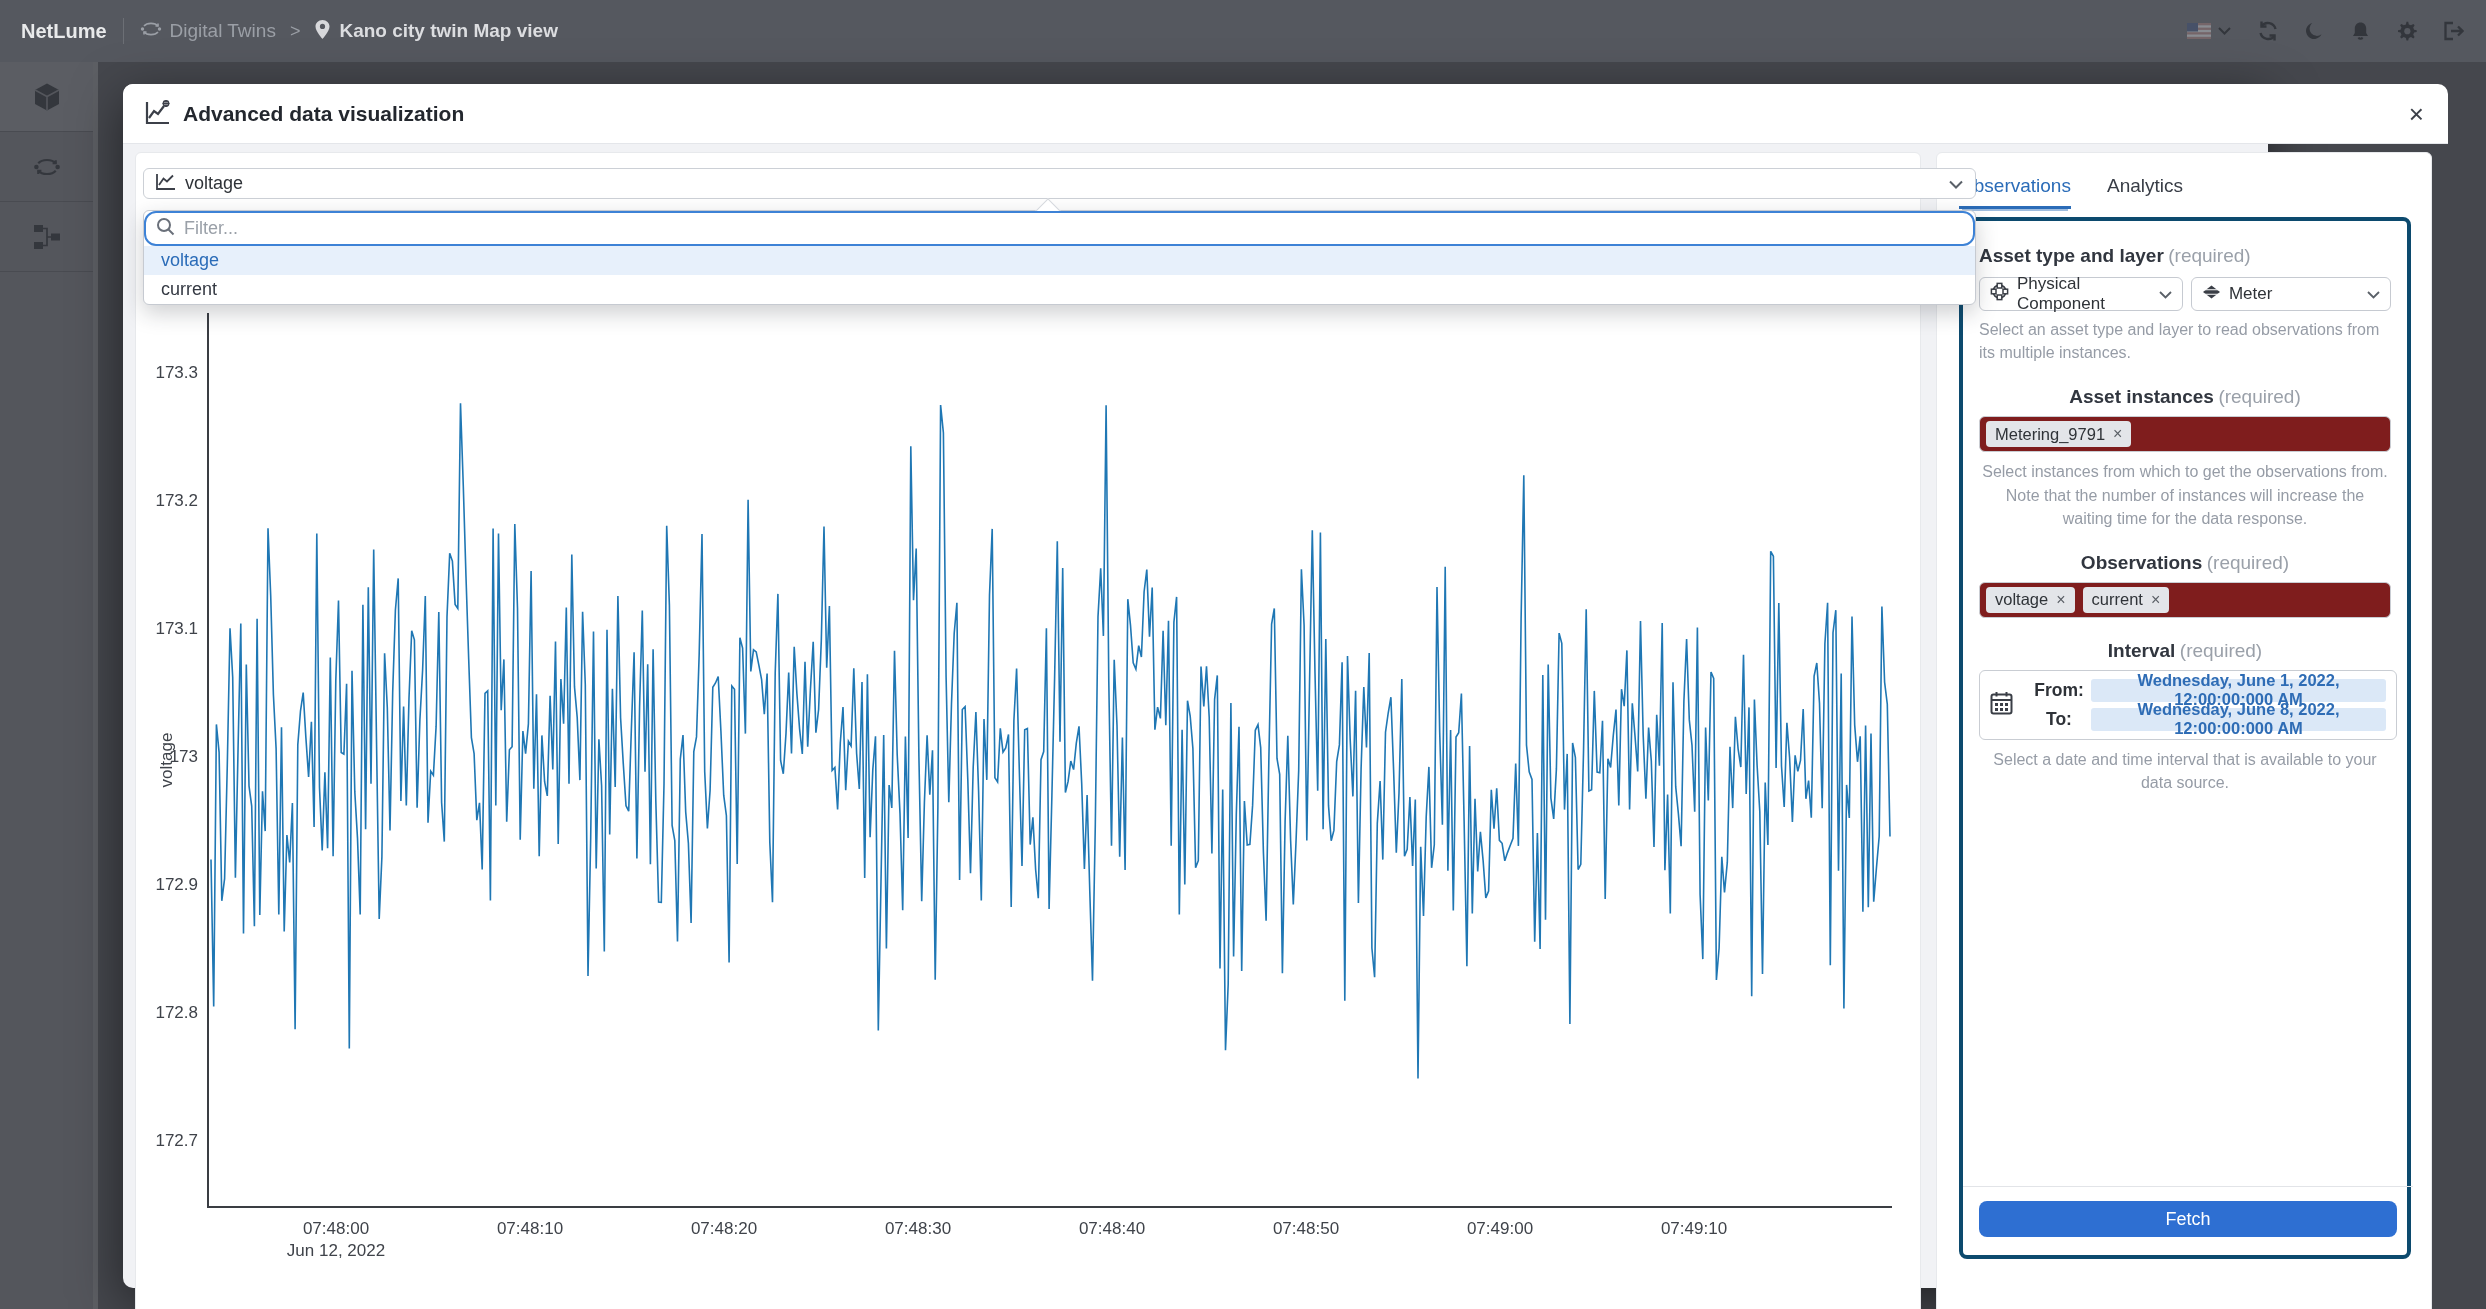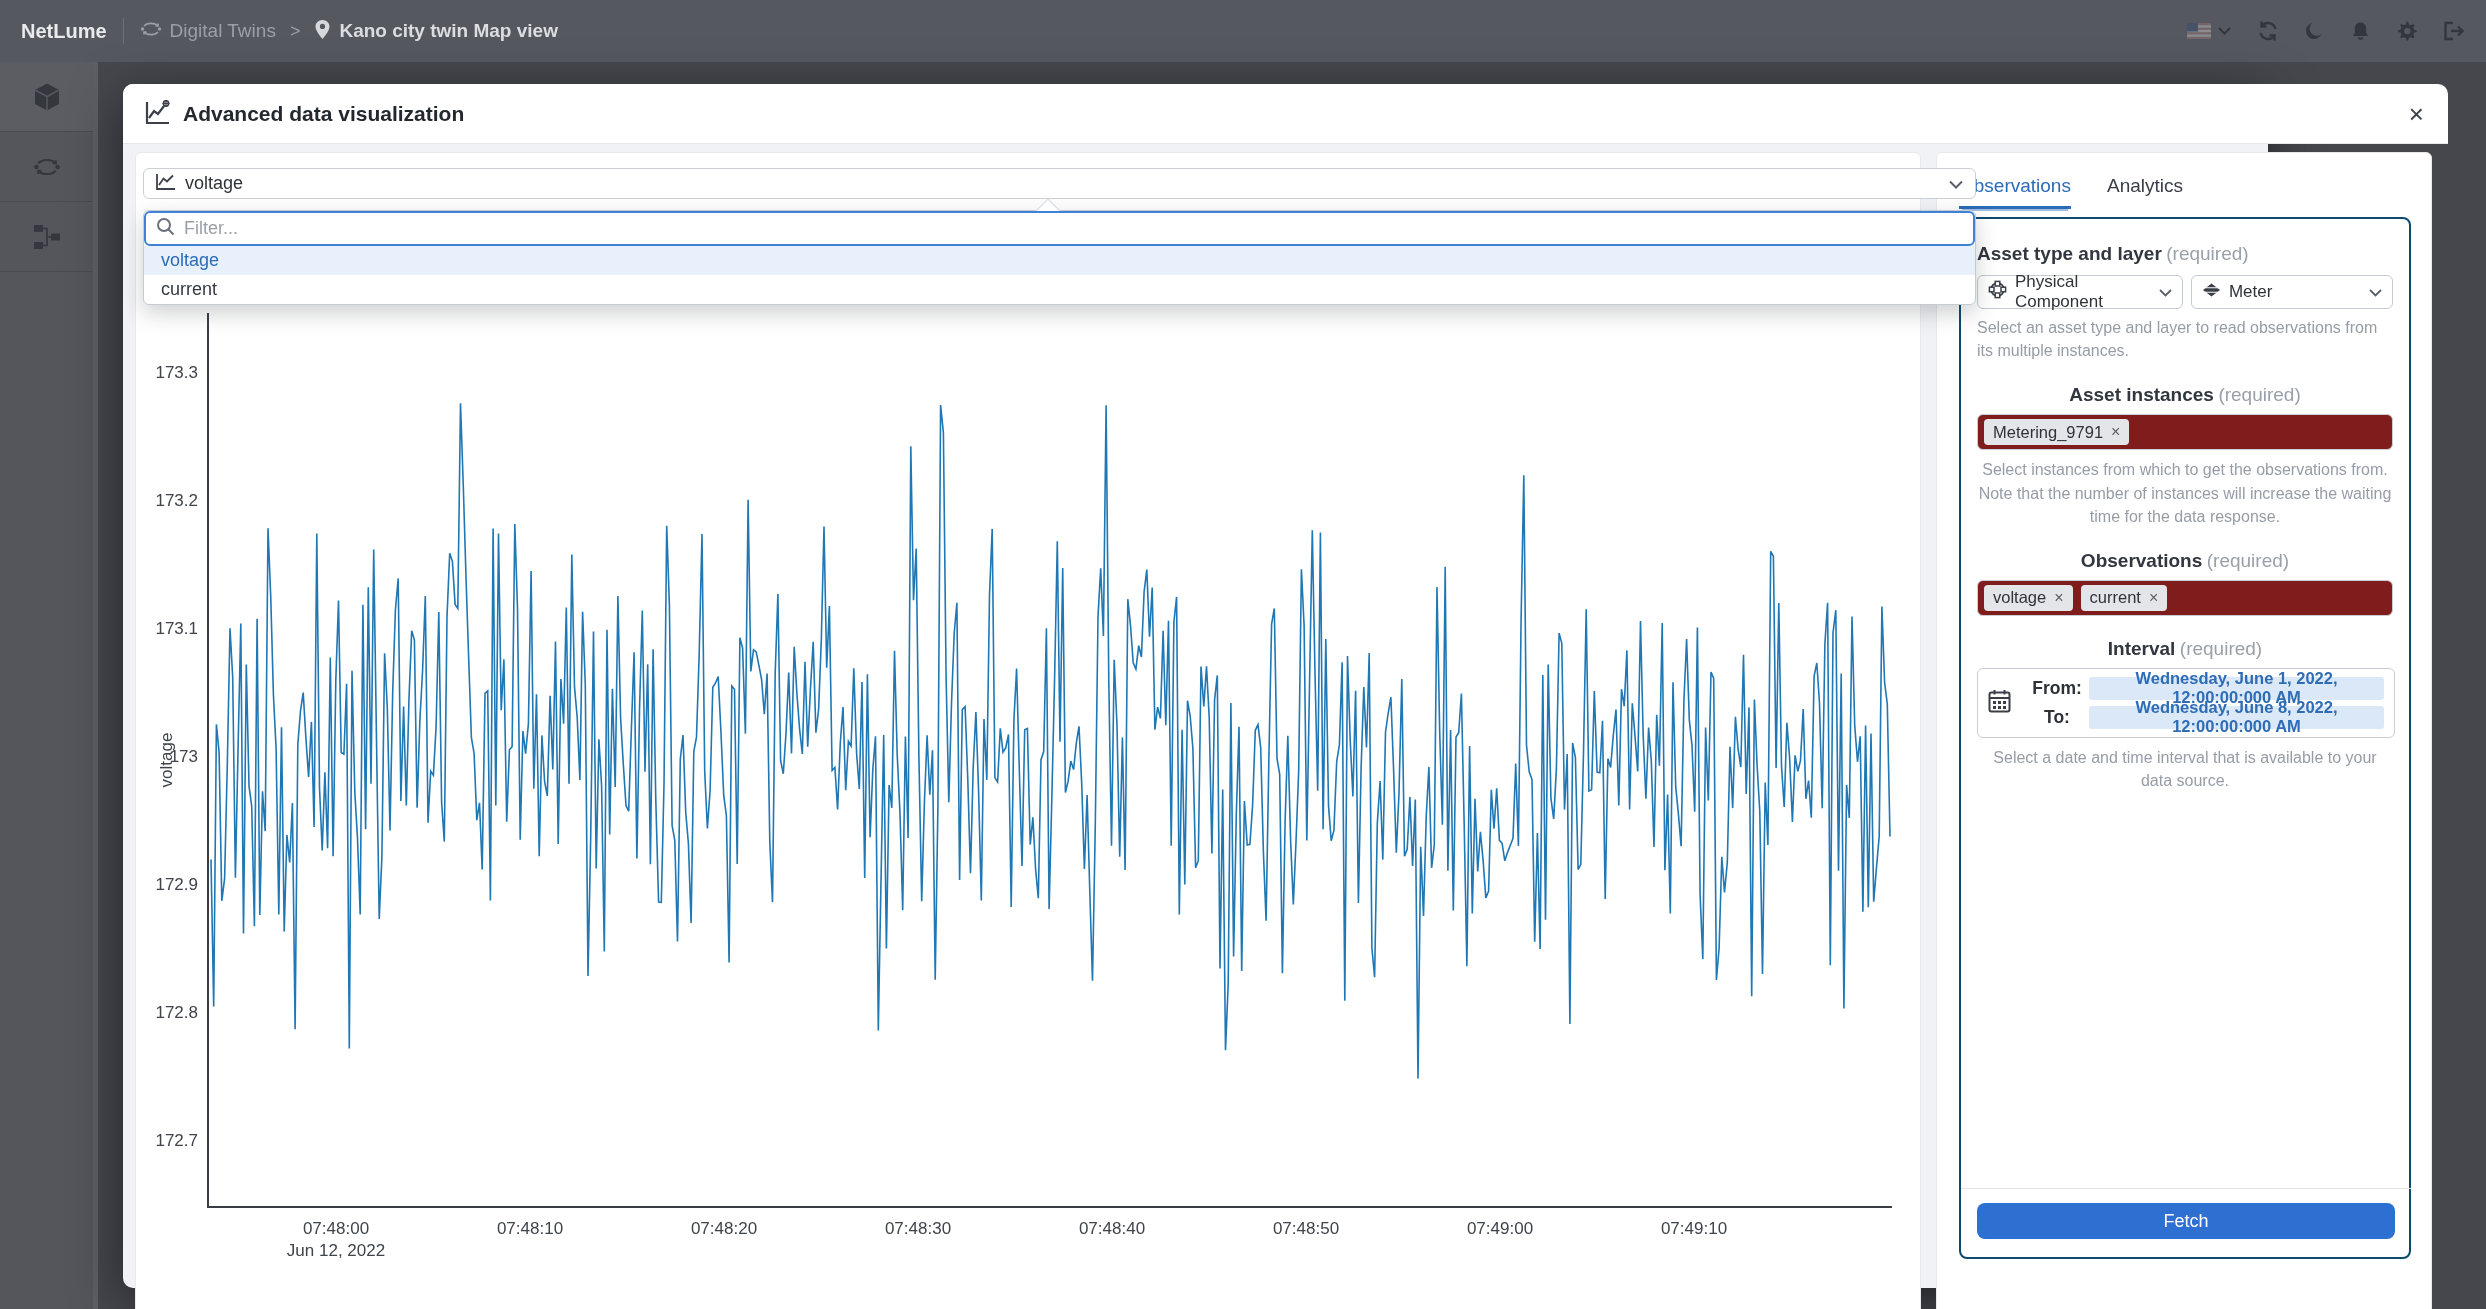--- a/index.html
+++ b/index.html
@@ -33,35 +33,35 @@
   #left-card { left:12px; top:68px; width:1786px; height:1195px; background:#ffffff; border:1px solid #e7e9ec; border-radius:6px; }
 
   
   #series-select { left:20px; top:84px; width:1833px; height:31px; background:#fff; border:1px solid #ccd0d6; border-radius:6px; display:flex; align-items:center; padding:0 12px; }
   #series-select .sel-label { font-size:18px; color:#2f3338; margin-left:9px; }
   #series-select .chev { margin-left:auto; }
 
   
   #series-popover { left:20px; top:126px; width:1833px; background:#ffffff; border:1px solid #c6cad1; border-radius:6px; box-shadow:0 8px 22px rgba(30,35,45,.22); z-index:40; }
   #popover-caret { left:895px; top:-9px; width:18px; height:18px; background:#fff; transform:rotate(45deg); border-left:1px solid #d5d8dd; border-top:1px solid #d5d8dd; }
-  #filter-box { margin:0; height:35px; border:2px solid #3d82d6; border-radius:6px; display:flex; align-items:center; padding:0 10px; background:#fff; position:relative; }
+  #filter-box { margin:0; height:35px; border:2px solid #3d82d6; border-radius:12px; display:flex; align-items:center; padding:0 10px; background:#fff; position:relative; }
   #filter-input { border:none; outline:none; flex:1; font-size:18px; color:#2f3338; margin-left:9px; font-family:"Liberation Sans",sans-serif; background:transparent; }
   #filter-input::placeholder { color:#9aa0a8; }
   .option { height:29px; display:flex; align-items:center; padding-left:17px; font-size:18px; color:#343943; cursor:pointer; }
   .option.highlight { background:#e7f0fb; color:#2b6cb8; }
 
   
   #chart-wrap { left:12px; top:68px; width:1786px; height:1195px; z-index:10; }
 
   
   #right-panel { left:1813px; top:68px; width:496px; height:1195px; background:#ffffff; border:1px solid #e7e9ec; border-radius:6px; }
   .tabs { display:flex; gap:36px; padding:22px 0 0 22px; }
   .tab { font-size:19px; padding-bottom:9px; cursor:pointer; color:#383d46; }
   .tab.active { color:#2b6cb8; border-bottom:3px solid #2b6cb8; box-shadow:0 5px 0 -3px rgba(43,108,184,.45); }
-  #form-card { left:22px; top:64px; width:452px; height:1042px; border:2px solid #0c4a6e; border-radius:8px; background:#fff; padding:24px 16px 0 16px; }
+  #form-card { left:22px; top:64px; width:452px; height:1042px; border:4px solid #0c4a6e; border-radius:8px; background:#fff; padding:24px 16px 0 16px; }
   .fld-label { font-size:19px; color:#31363f; font-weight:bold; }
   .fld-req { font-size:19px; color:#9aa0a9; font-weight:normal; }
   .helper { font-size:16px; color:#969ca6; line-height:1.45; margin-top:8px; }
   .sel-row { display:flex; gap:8px; margin-top:10px; }
   .mini-select { height:34px; background:#fff; border:1px solid #c6cad1; border-radius:6px; display:flex; align-items:center; padding:0 10px; font-size:17px; color:#2f3338; }
   .mini-select .lbl { margin-left:8px; }
   .mini-select .chev { margin-left:auto; }
   .chip-input { margin-top:8px; min-height:36px; border:1px solid #c9cdd3; border-radius:6px; background:#7f1d1d; display:flex; align-items:center; gap:8px; padding:4px 6px; }
   .chip { background:#e3e5e9; border-radius:4px; height:26px; display:flex; align-items:center; gap:8px; padding:0 9px; font-size:16.5px; color:#2f3338; }
   .chip .x { color:#5a5f66; font-size:16px; cursor:pointer; }

